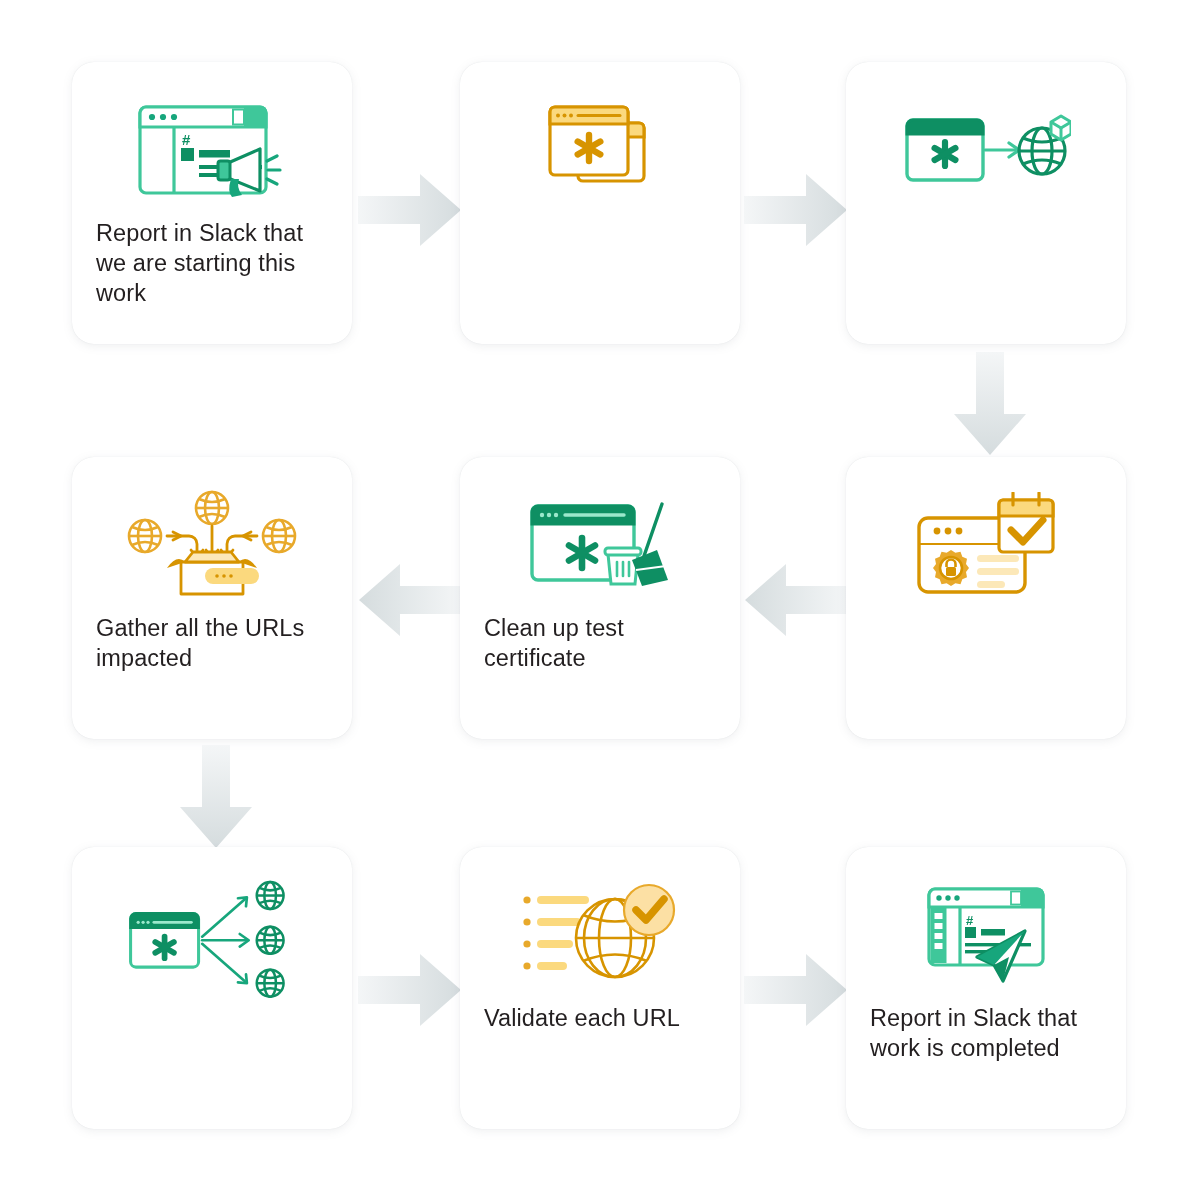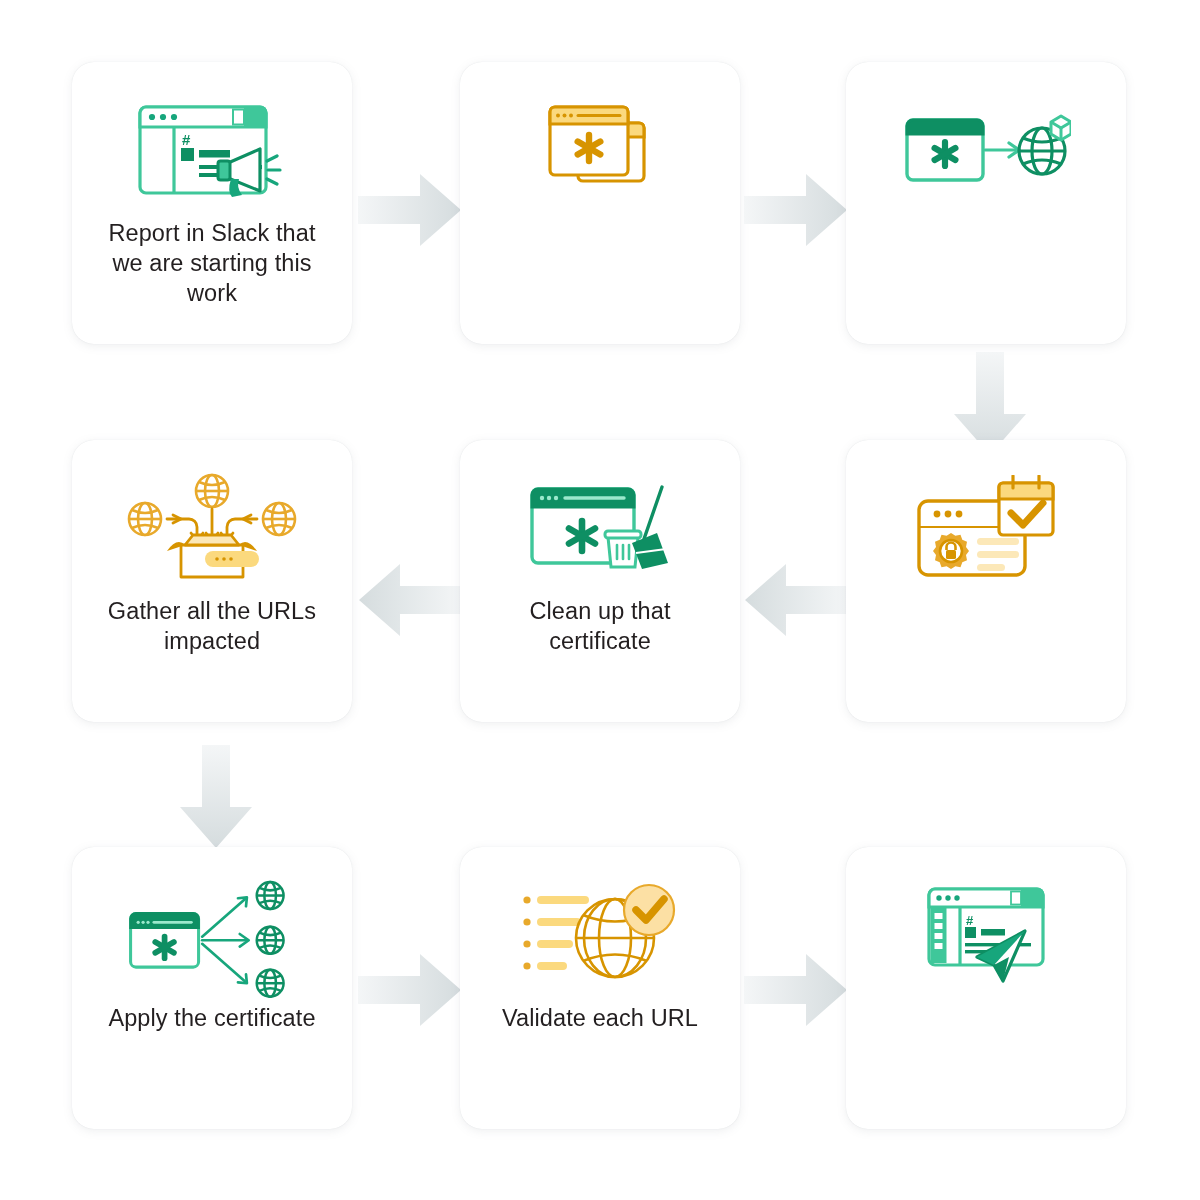--- a/index.html
+++ b/index.html
@@ -43,31 +43,30 @@
     display: flex;
     align-items: center;
     justify-content: center;
     flex: none;
   }
   .card-icon svg { display: block; }
 
   .card-label {
     margin-top: 16px;
     width: 232px;
-    text-align: center;
     font-size: 23.5px;
     line-height: 30px;
     color: #231f20;
     letter-spacing: 0.1px;
     font-weight: 400;
   }
 
   
   .r1 { top: 62px; }
-  .r2 { top: 440px; }
+  .r2 { top: 457px; }
   .r3 { top: 847px; }
   .c1 { left: 72px; }
   .c2 { left: 460px; }
   .c3 { left: 846px; }
 
   
   .arrow { position: absolute; }
   .arrow svg { display: block; }
 </style>
 </head>
@@ -279,21 +278,21 @@
           <line x1="91" y1="64" x2="91" y2="78"></line>
           <line x1="97" y1="64" x2="97" y2="78"></line>
           <line x1="103" y1="64" x2="103" y2="78"></line>
         </g>
 
         <path d="M136 6 L118 58" fill="none" stroke="#0E8F63" stroke-width="3.4" stroke-linecap="round"></path>
         <path d="M106 62 L131 52 L142 82 L116 88 Z" fill="#0E8F63"></path>
         <path d="M110 72 L140 68" fill="none" stroke="#fff" stroke-width="2"></path>
       </svg>
     </div>
-    <div class="card-label">Clean up that certificate</div>
+    <div class="card-label">Clean up test certificate</div>
   </div>
 
   <div class="arrow" style="left:744px; top:562px;">
     <svg width="104" height="76" viewBox="0 0 104 76">
       <path d="M104 24 H42 V2 L1 38 L42 74 V52 H104 Z" fill="url(#gradL)"></path>
     </svg>
   </div>
 
   <div class="card r2 c3">
     <div class="card-icon">
@@ -373,21 +372,20 @@
         </g>
         <g stroke="#0E8F63" stroke-width="2.8" fill="none">
           <circle cx="160" cy="120" r="15"></circle>
           <ellipse cx="160" cy="120" rx="6.5" ry="15"></ellipse>
           <line x1="145" y1="120" x2="175" y2="120"></line>
           <path d="M148 111.5 q12 5.5 24 0"></path>
           <path d="M148 128.5 q12 -5.5 24 0"></path>
         </g>
       </svg>
     </div>
-    <div class="card-label">Apply the certificate</div>
   </div>
 
   <div class="arrow" style="left:358px; top:952px;">
     <svg width="104" height="76" viewBox="0 0 104 76">
       <path d="M0 24 H62 V2 L103 38 L62 74 V52 H0 Z" fill="url(#gradR)"></path>
     </svg>
   </div>
 
   <div class="card r3 c2">
     <div class="card-icon">
@@ -451,15 +449,16 @@
         <rect x="40" y="42" width="11" height="11" fill="#0E8F63"></rect>
         <rect x="56" y="44" width="24" height="6.5" fill="#0E8F63"></rect>
         <rect x="40" y="58" width="66" height="3.4" fill="#0E8F63"></rect>
         <rect x="40" y="65" width="48" height="3.4" fill="#0E8F63"></rect>
 
         <path d="M52 72 L100 46 L78 96 L69 80 Z" fill="#fff" stroke="#0E8F63" stroke-width="3.2" stroke-linejoin="round"></path>
         <path d="M52 72 L100 46 L69 80 Z" fill="#17A67C"></path>
         <path d="M69 80 L78 96 L84 72 Z" fill="#0E8F63"></path>
       </svg>
     </div>
+    <div class="card-label">Report in Slack that work is completed</div>
   </div>
 
 </div>
 
 </body></html>

